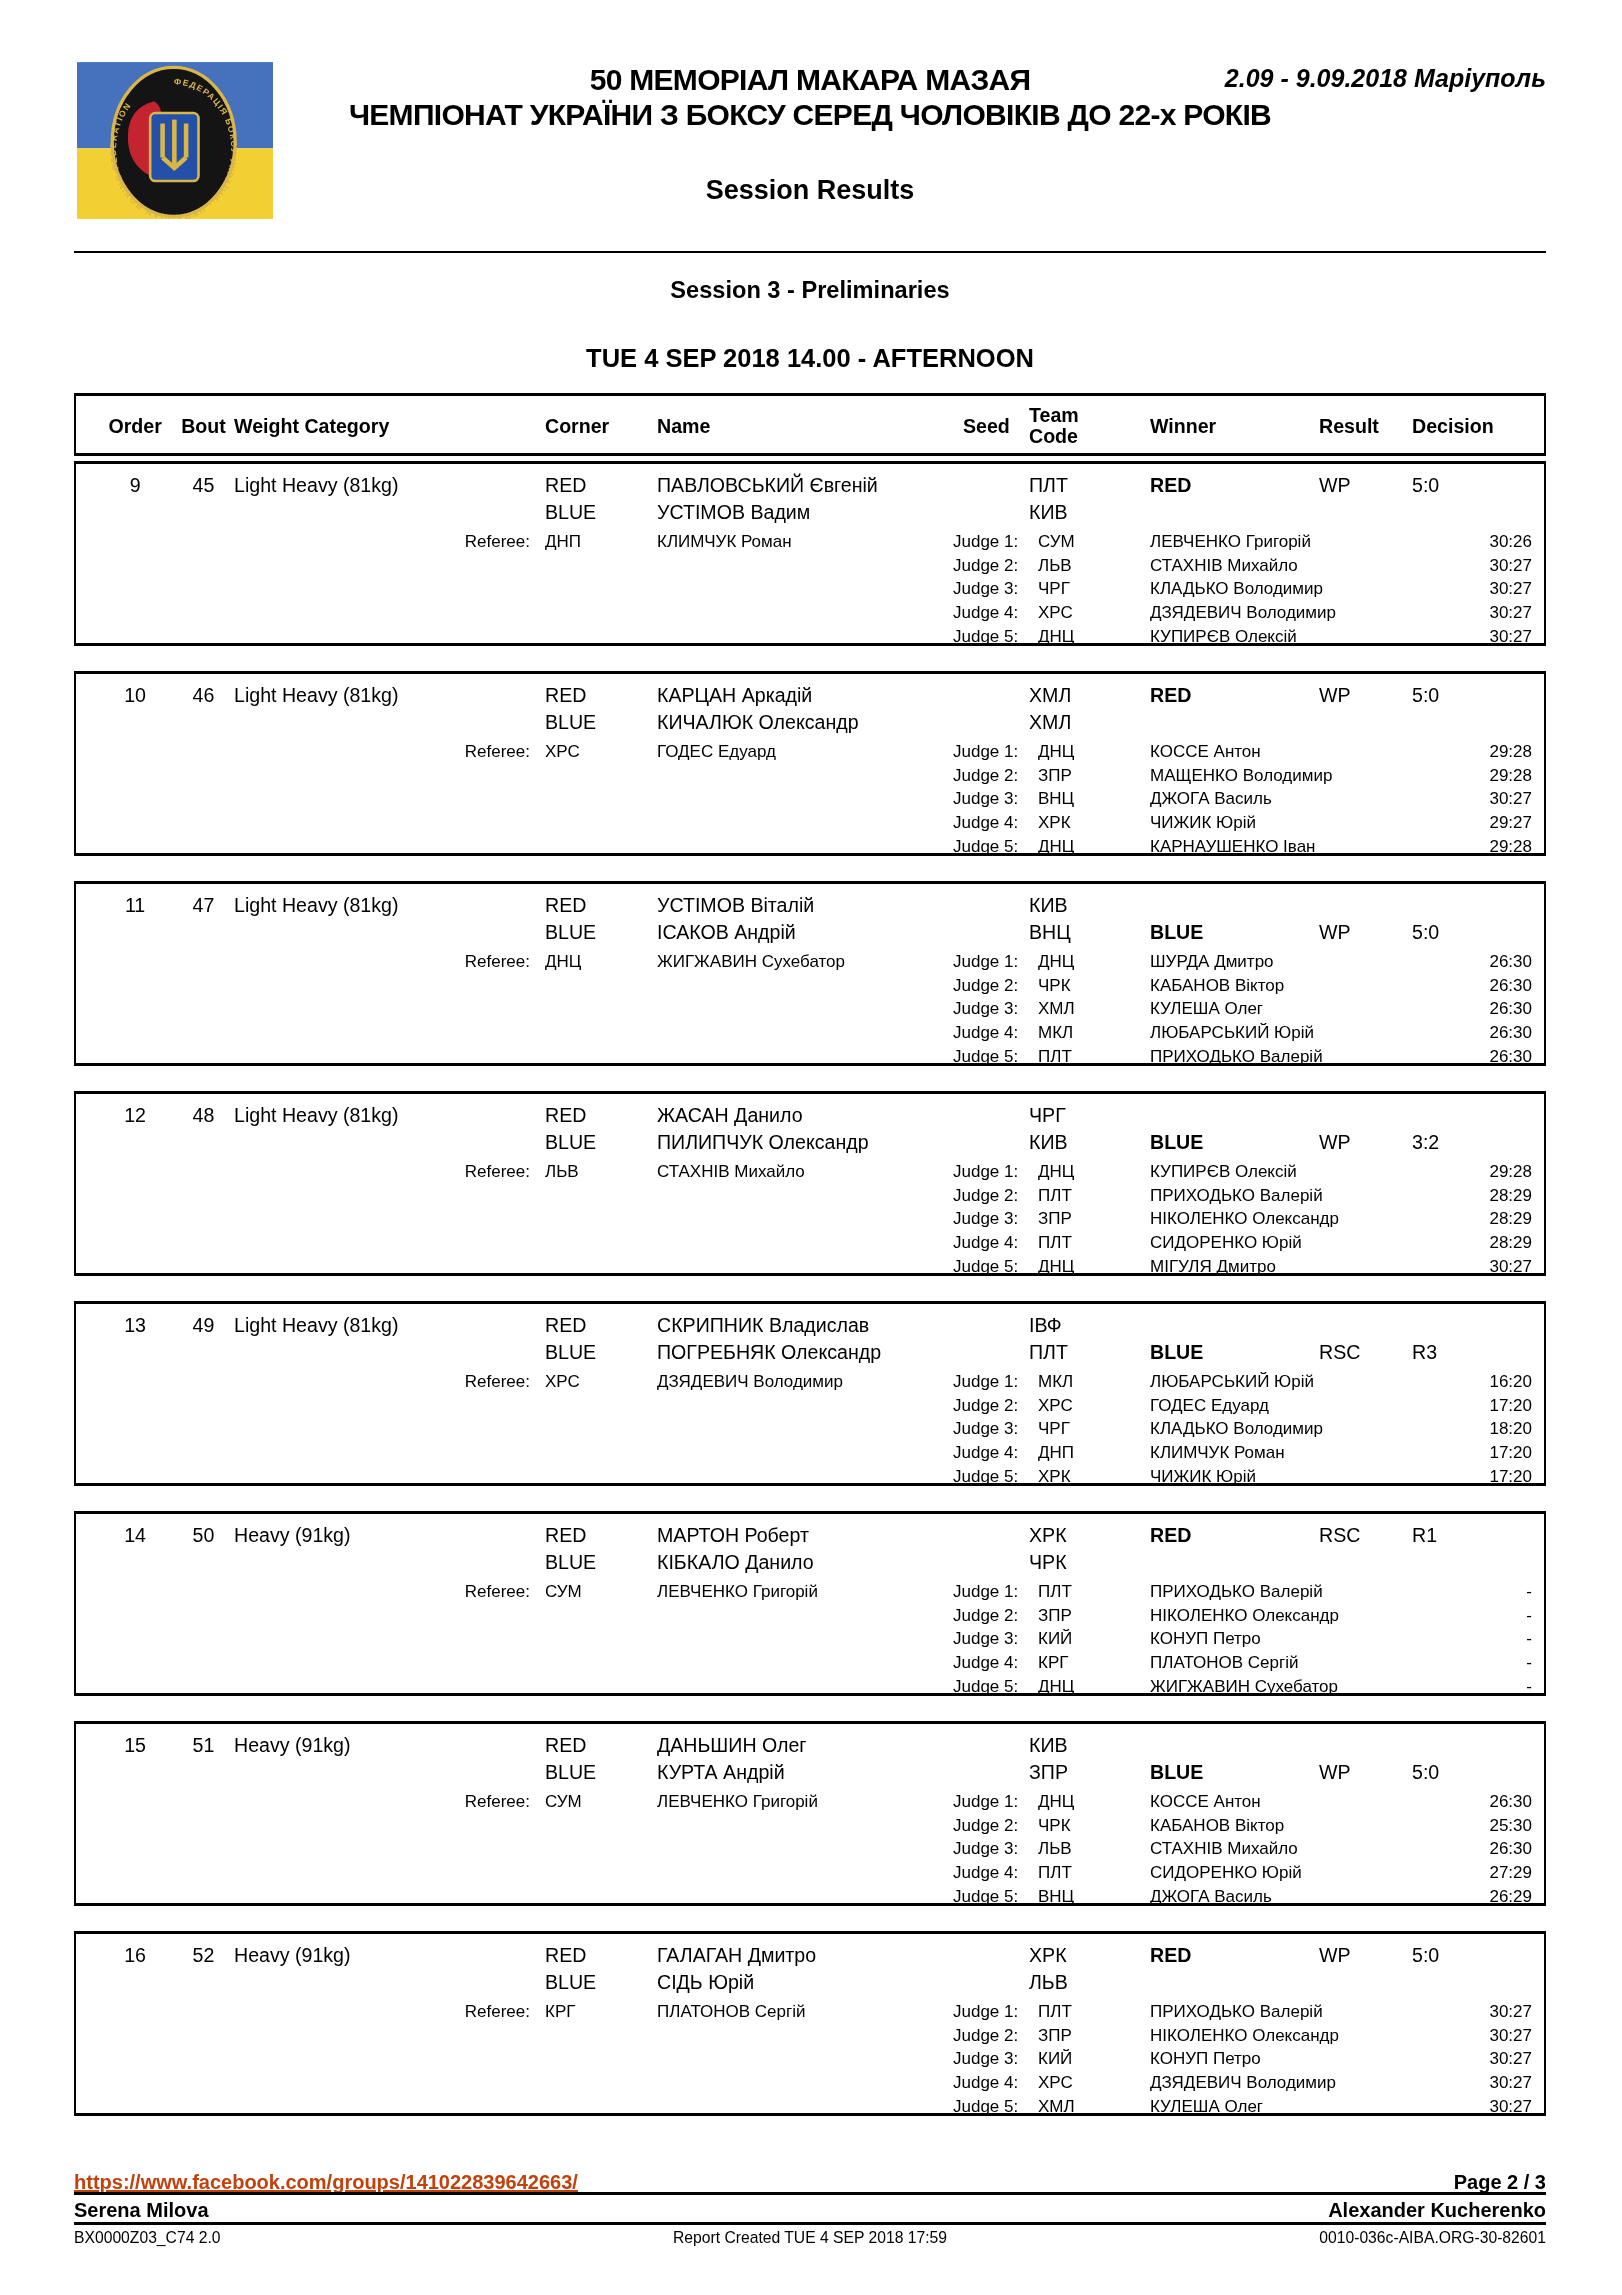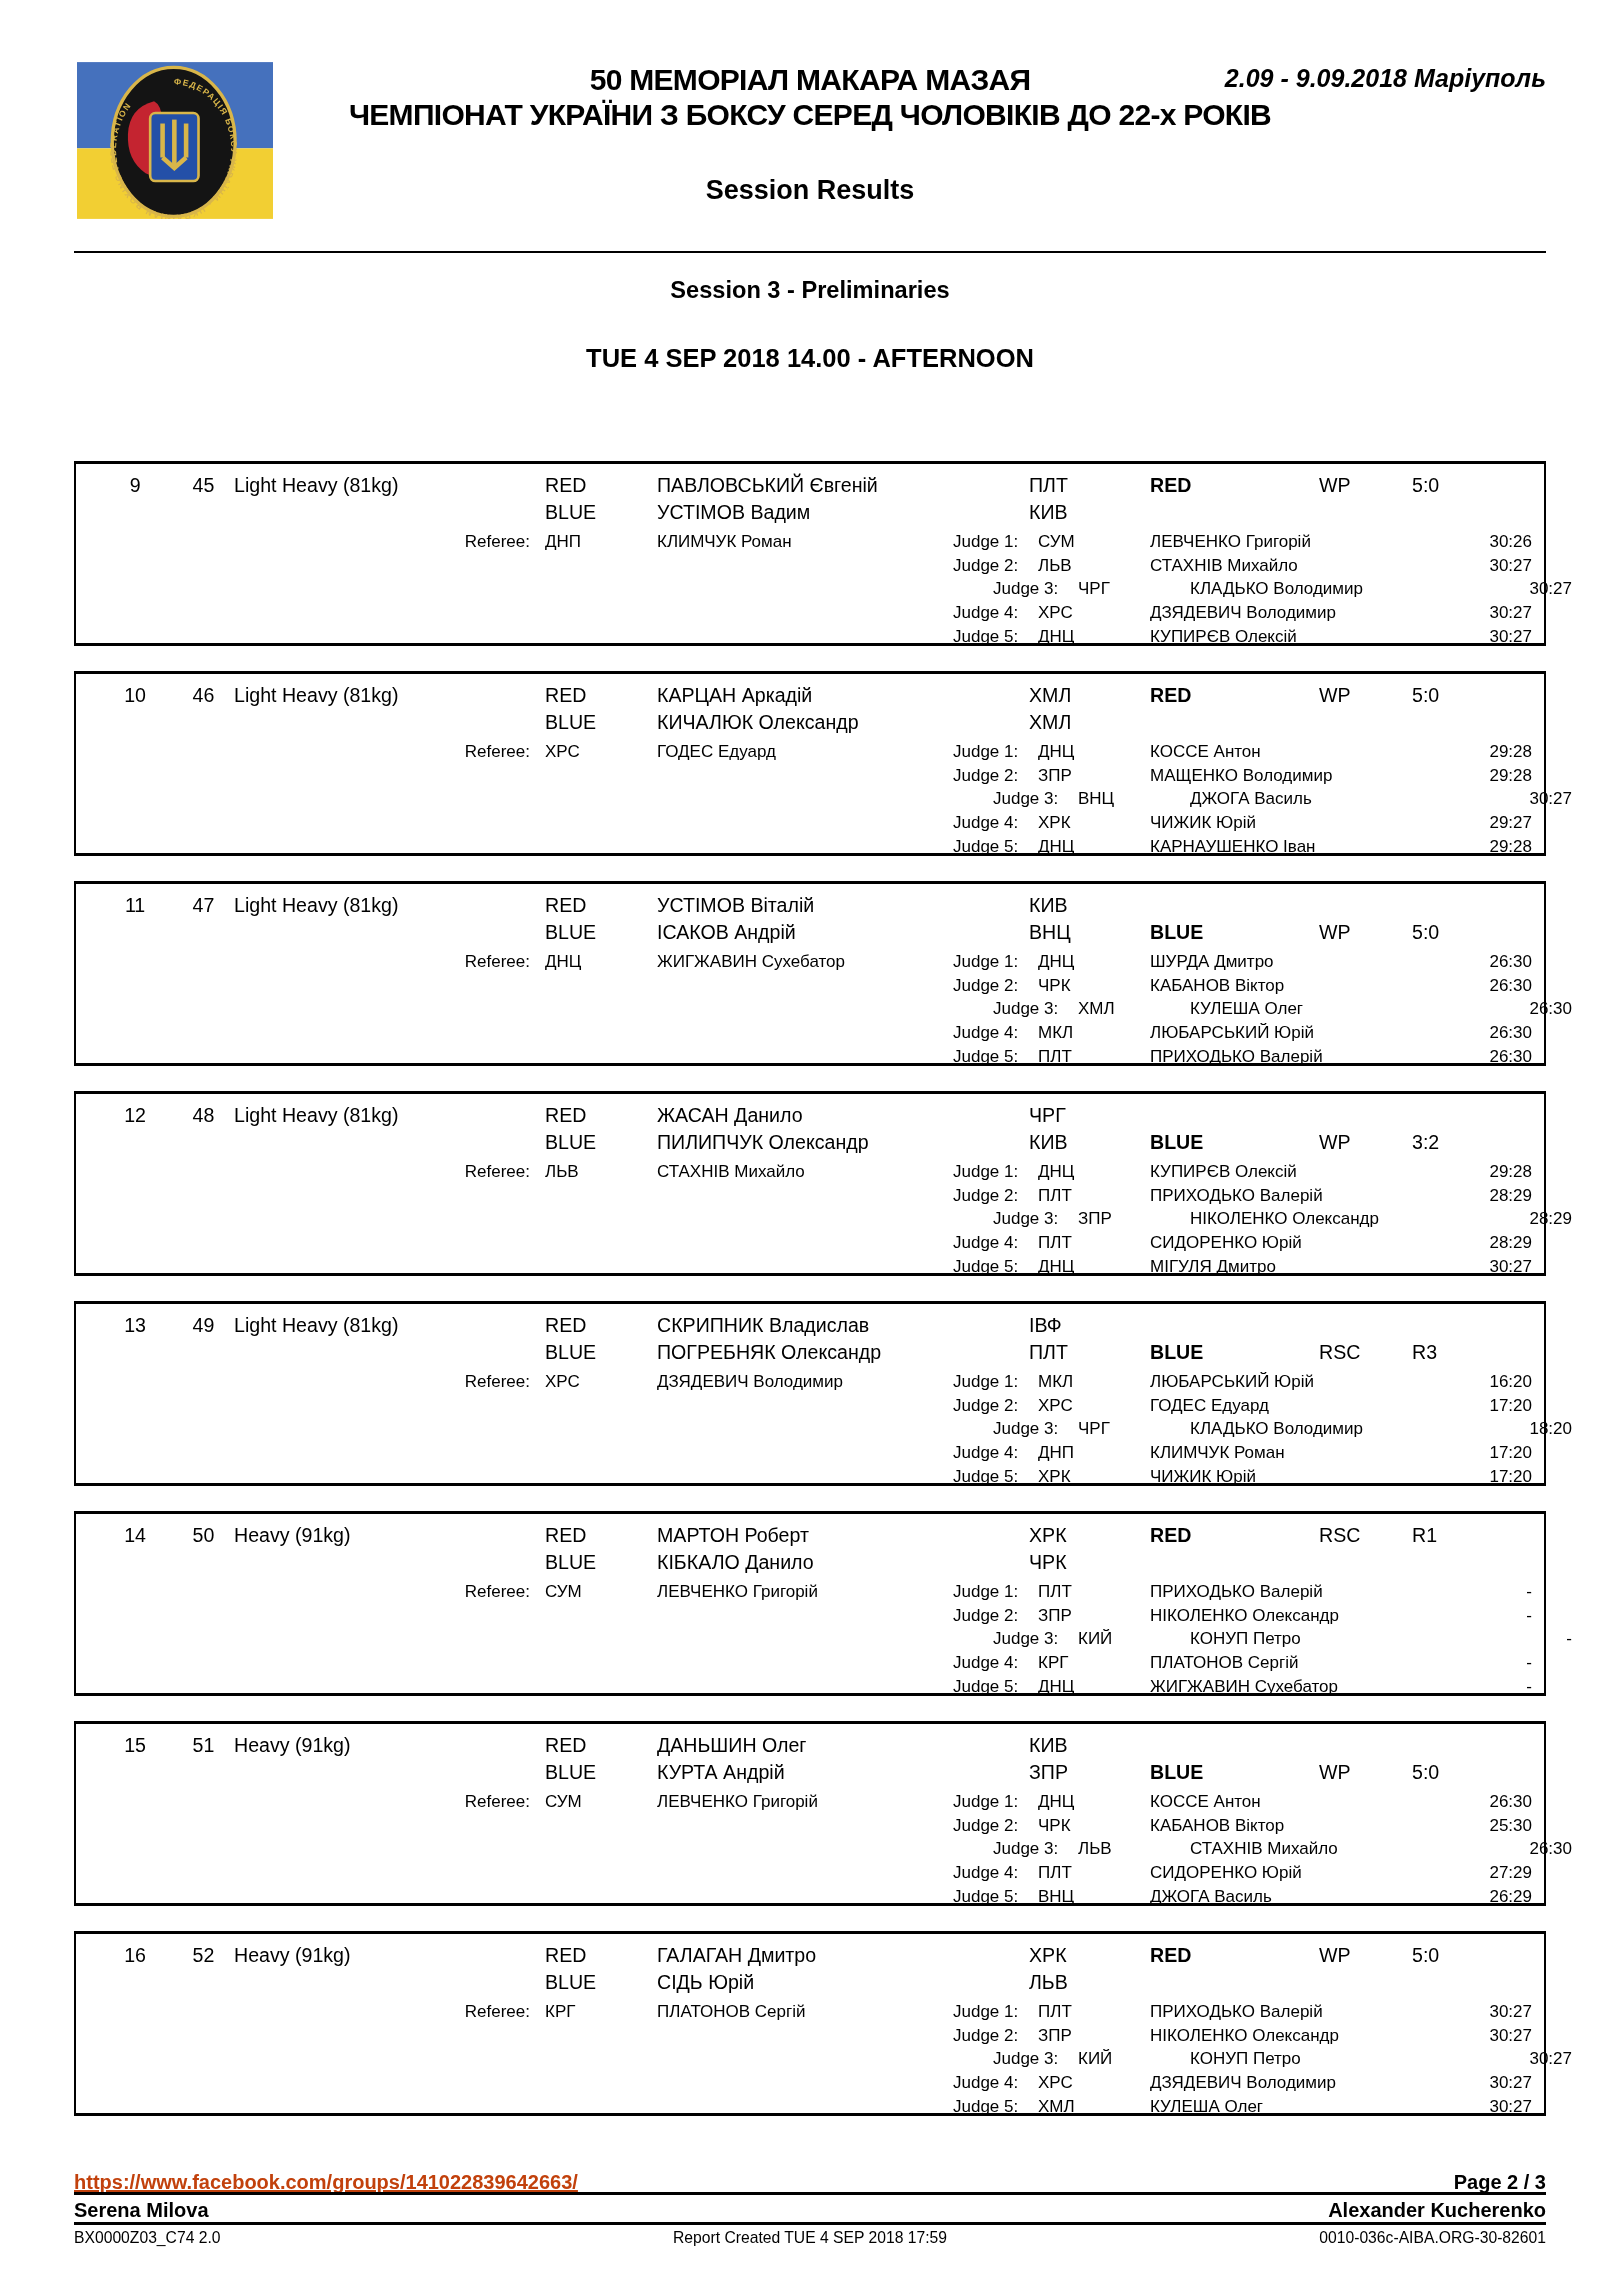--- a/index.html
+++ b/index.html
@@ -48,21 +48,21 @@
   .bout-box{
     position:relative;width:1472px;height:185px;margin-bottom:25px;
     border:2px solid #000;border-top-width:3.3px;border-bottom-width:3.3px;
   }
   .brow{position:absolute;left:0;width:100%;height:23.6px;font-size:19.6px;line-height:21px;}
   .brow.red-row{top:10.5px;}
   .brow.blue-row{top:38px;}
   .orow{position:absolute;left:0;width:100%;height:19.6px;font-size:17px;line-height:17.7px;text-decoration:underline;}
   .orow.o1{top:69px;}
   .orow.o2{top:93px;}
-  .orow.o3{top:116px;margin-left:40px;}
+  .orow.o3{top:116px;}
   .orow.o4{top:140px;}
   .orow.o5{top:164px;}
   
   .f-url{position:absolute;left:74px;top:2171px;font-size:20px;font-weight:bold;color:#c2410c;text-decoration:underline;}
   .f-page{position:absolute;right:76px;top:2171px;font-size:20px;font-weight:600;}
   .f-rule1{position:absolute;left:74px;top:2192px;width:1472px;height:3.3px;background:#000;}
   .f-left-name{position:absolute;left:74px;top:2199px;font-size:20px;font-weight:bold;}
   .f-right-name{position:absolute;right:76px;top:2199px;font-size:20px;font-weight:bold;}
   .f-rule2{position:absolute;left:74px;top:2222px;width:1472px;height:2.6px;background:#000;}
   .f-doc{position:absolute;left:74px;top:2229px;font-size:15.7px;}
@@ -103,20 +103,32 @@
   </div>
 
   <div class="date-loc">2.09 - 9.09.2018 Маріуполь</div>
 
 
   <div class="header-rule"></div>
 
   <div class="session-title">Session 3 - Preliminaries</div>
   <div class="session-datetime">TUE 4 SEP 2018  14.00 - AFTERNOON</div>
 
+  <div class="thead-box">
+    <span class="hc c-order">Order</span>
+    <span class="hc c-bout">Bout</span>
+    <span class="hc c-weight">Weight Category</span>
+    <span class="hc c-corner">Corner</span>
+    <span class="hc c-name">Name</span>
+    <span class="hc c-seed">Seed</span>
+    <span class="hc c-team h-team">Team Code</span>
+    <span class="hc c-winner">Winner</span>
+    <span class="hc c-result">Result</span>
+    <span class="hc c-decision">Decision</span>
+  </div>
 
   <div class="bout-list">
     <section class="bout-box">
       <div class="brow red-row">
         <span class="c-order">9</span>
         <span class="c-bout">45</span>
         <span class="c-weight">Light Heavy (81kg)</span>
         <span class="c-corner">RED</span>
         <span class="c-name">ПАВЛОВСЬКИЙ Євгеній</span>
         <span class="c-team">ПЛТ</span>

